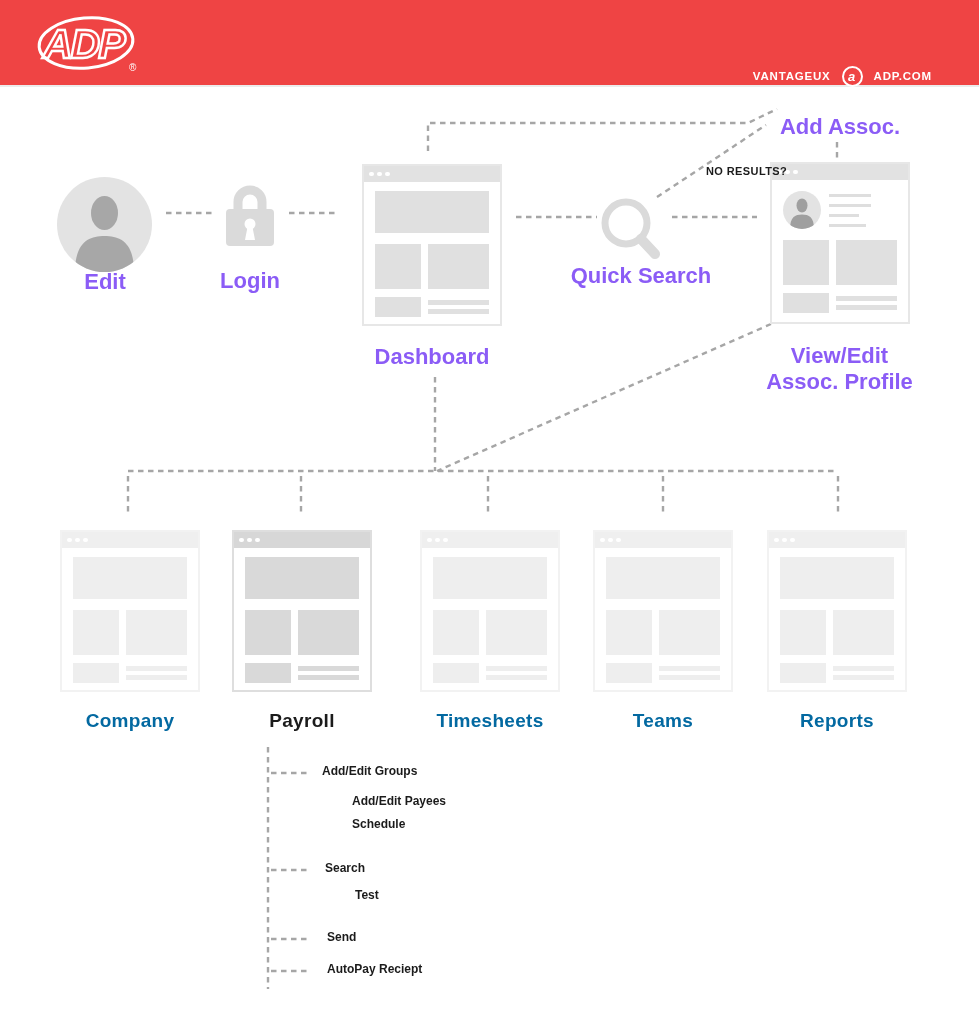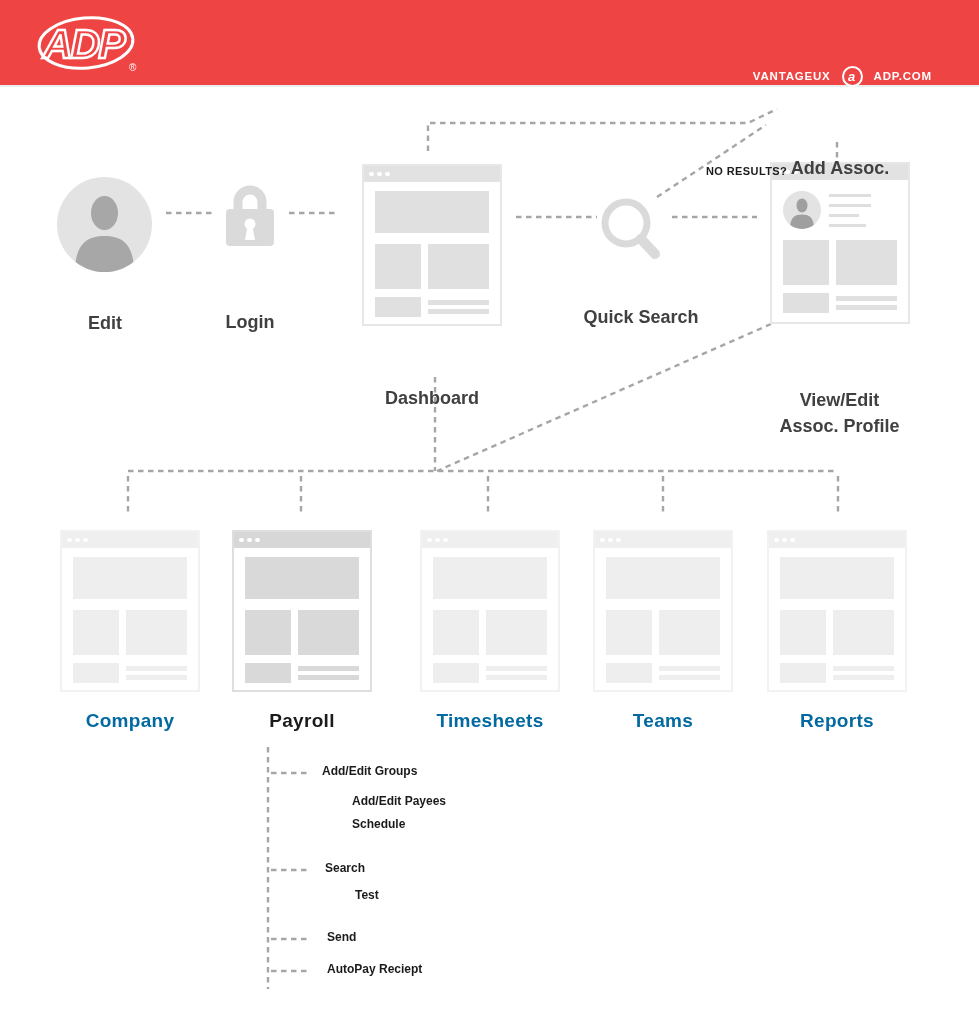--- a/index.html
+++ b/index.html
@@ -28,22 +28,22 @@
     width:21px; height:21px; border:2px solid #fff; border-radius:50%;
     display:flex; align-items:center; justify-content:center;
     font-size:13px; font-weight:bold; font-style:italic; color:#fff; line-height:1;
   }
 
   
   .wires { position:absolute; left:0; top:0; z-index:0; }
 
   
   .nlabel {
-    position:absolute; text-align:center; color:#404040;
-    font-weight:bold; font-size:18px; z-index:2;margin-top:44px;
+    position:absolute; text-align:center; color:#8b5cf6;
+    font-weight:bold; font-size:22px; z-index:2;
   }
   .small-flag {
     position:absolute; color:#1b1b1b; font-weight:bold; font-size:11px;
     letter-spacing:.4px; z-index:2;margin-left:36px;
   }
 
   
   .win {
     position:absolute; width:140px; height:162px; background:#fff;
     border:2px solid #e7e7e7; z-index:1;

